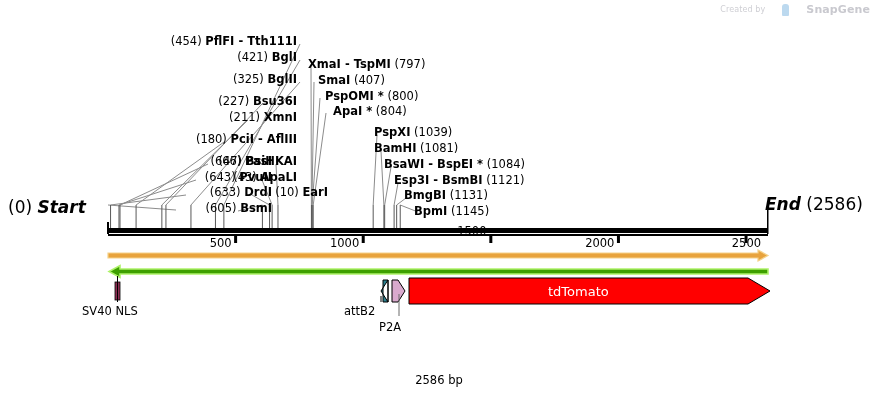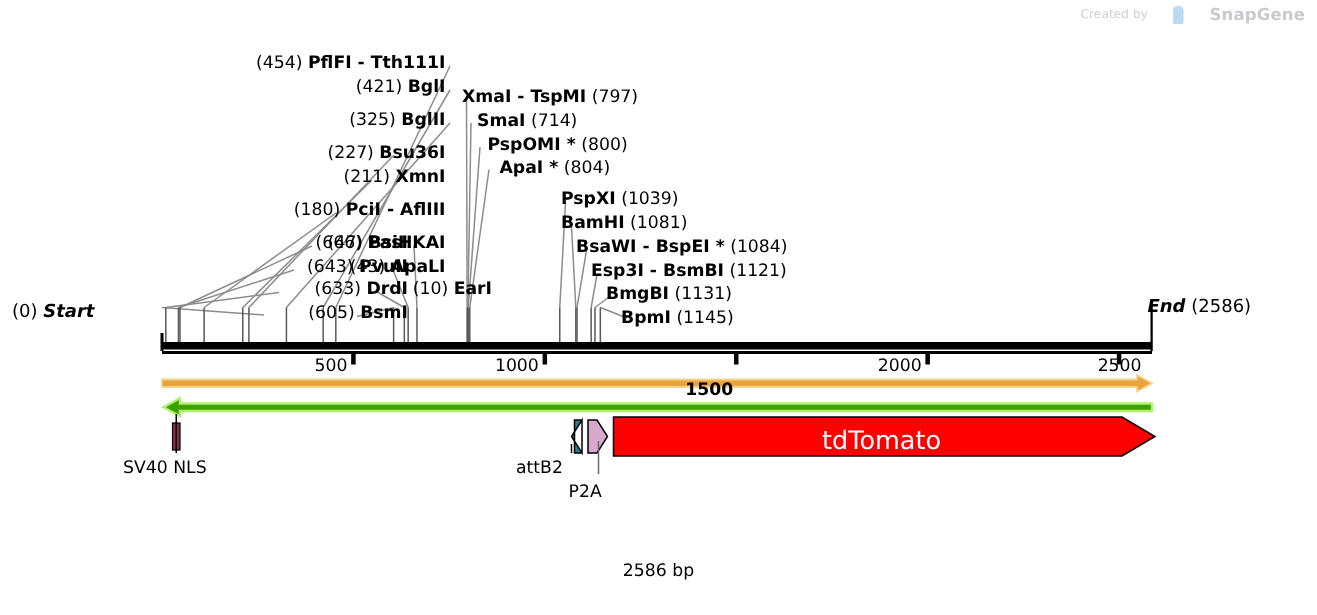--- a/index.html
+++ b/index.html
@@ -63,21 +63,21 @@
   }
   .enz-label .pos {
     font-weight: normal;
     color: #000;
   }
   .enz-label .nm { font-weight: bold; }
 
   .start-label {
     position: absolute;
     white-space: nowrap;
-    font-size: 12px;
+    font-size: 17px;
     line-height: 12px;
   }
   .start-label .nm {
     font-weight: bold;
     font-style: italic;
   }
   .tick-num {
     position: absolute;
     font-size: 11.5px;
     color: #000;
@@ -86,21 +86,21 @@
 
   
   .feature-label {
     position: absolute;
     font-size: 11.5px;
     white-space: nowrap;
     color: #000;
   }
   .tdt-label {
     position: absolute;
-    font-size: 17px;
+    font-size: 13px;
     color: #ffffff;
     white-space: nowrap;
   }
 
   
   .title-block {
     position: absolute;
     width: 878px;
     text-align: center;
   }
@@ -209,21 +209,21 @@
     <div class="enz-label" style="right: 581px; top: 111px;"><span class="pos">(211) </span><span class="nm">XmnI</span></div>
     <div class="enz-label" style="right: 581px; top: 133px;"><span class="pos">(180) </span><span class="nm">PciI  -  AflIII</span></div>
     <div class="enz-label" style="right: 581px; top: 155px;"><span class="pos">(47) </span><span class="nm">BsiHKAI</span></div>
     <div class="enz-label" style="right: 581px; top: 171px;"><span class="pos">(43) </span><span class="nm">ApaLI</span></div>
     <div class="enz-label" style="right: 550px; top: 186px;"><span class="pos">(10) </span><span class="nm">EarI</span></div>
     <div class="enz-label" style="right: 606px; top: 155px;"><span class="pos">(666) </span><span class="nm">PasI</span></div>
     <div class="enz-label" style="right: 606px; top: 171px;"><span class="pos">(643) </span><span class="nm">PvuII</span></div>
     <div class="enz-label" style="right: 606px; top: 186px;"><span class="pos">(633) </span><span class="nm">DrdI</span></div>
     <div class="enz-label" style="right: 606px; top: 202px;"><span class="pos">(605) </span><span class="nm">BsmI</span></div>
     <div class="enz-label" style="left: 308px; top: 58px;"><span class="nm">XmaI  -  TspMI</span><span class="pos">  (797)</span></div>
-    <div class="enz-label" style="left: 318px; top: 74px;"><span class="nm">SmaI</span><span class="pos">  (714)</span></div>
+    <div class="enz-label" style="left: 318px; top: 74px;"><span class="nm">SmaI</span><span class="pos">  (407)</span></div>
     <div class="enz-label" style="left: 325px; top: 90px;"><span class="nm">PspOMI *</span><span class="pos">  (800)</span></div>
     <div class="enz-label" style="left: 333px; top: 105px;"><span class="nm">ApaI *</span><span class="pos">  (804)</span></div>
     <div class="enz-label" style="left: 374px; top: 126px;"><span class="nm">PspXI</span><span class="pos">  (1039)</span></div>
     <div class="enz-label" style="left: 374px; top: 142px;"><span class="nm">BamHI</span><span class="pos">  (1081)</span></div>
     <div class="enz-label" style="left: 384px; top: 158px;"><span class="nm">BsaWI  -  BspEI *</span><span class="pos">  (1084)</span></div>
     <div class="enz-label" style="left: 394px; top: 174px;"><span class="nm">Esp3I  -  BsmBI</span><span class="pos">  (1121)</span></div>
     <div class="enz-label" style="left: 404px; top: 189px;"><span class="nm">BmgBI</span><span class="pos">  (1131)</span></div>
     <div class="enz-label" style="left: 414px; top: 205px;"><span class="nm">BpmI</span><span class="pos">  (1145)</span></div>
   </div>
 
@@ -232,21 +232,21 @@
   <span class="nm">Start</span>
 </div>
 <div class="start-label" id="end-label" style="left: 765px; top: 198px;">
   <span class="nm">End</span>
   <span class="pos">(2586)</span>
 </div>
 
 <div id="tick-layer">
     <div class="tick-num" style="left: 201.61px; top: 236px; width: 30px; text-align: right;">500</div>
     <div class="tick-num" style="left: 329.22px; top: 236px; width: 30px; text-align: right;">1000</div>
-    <div class="tick-num" style="left: 456.831px; top: 252px; width: 30px; text-align: center; font-weight: bold;">1500</div>
+    <div class="tick-num" style="left: 456.831px; top: 224px; width: 30px; text-align: center;">1500</div>
     <div class="tick-num" style="left: 584.441px; top: 236px; width: 30px; text-align: right;">2000</div>
     <div class="tick-num" style="left: 712.051px; top: 236px; width: 30px; text-align: right; margin-left: 19px;">2500</div>
   </div>
 
 <div class="feature-label" id="label-sv40" style="left:82px; top:304px;">SV40 NLS</div>
 <div class="feature-label" id="label-attb2" style="left:344px; top:304px;">attB2</div>
 <div class="feature-label" id="label-p2a" style="left:379px; top:320px;">P2A</div>
 <div class="tdt-label" id="label-tdtomato" style="left:548px; top:284px;">tdTomato</div>
 
 <div class="title-block" style="top:370px;">

